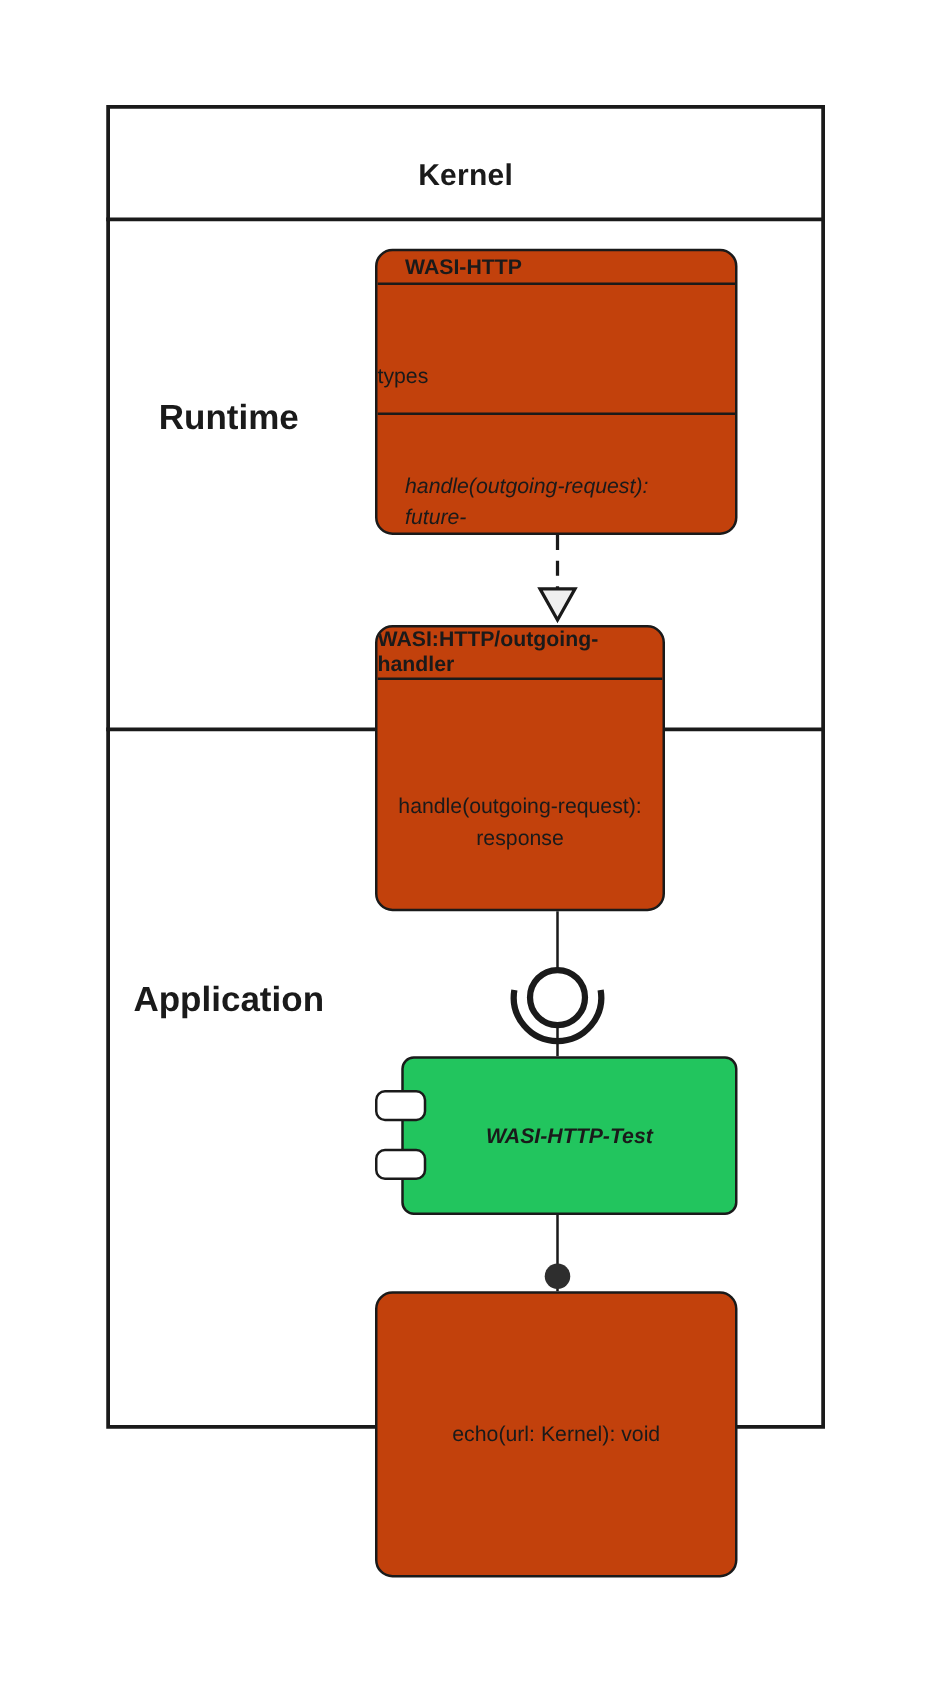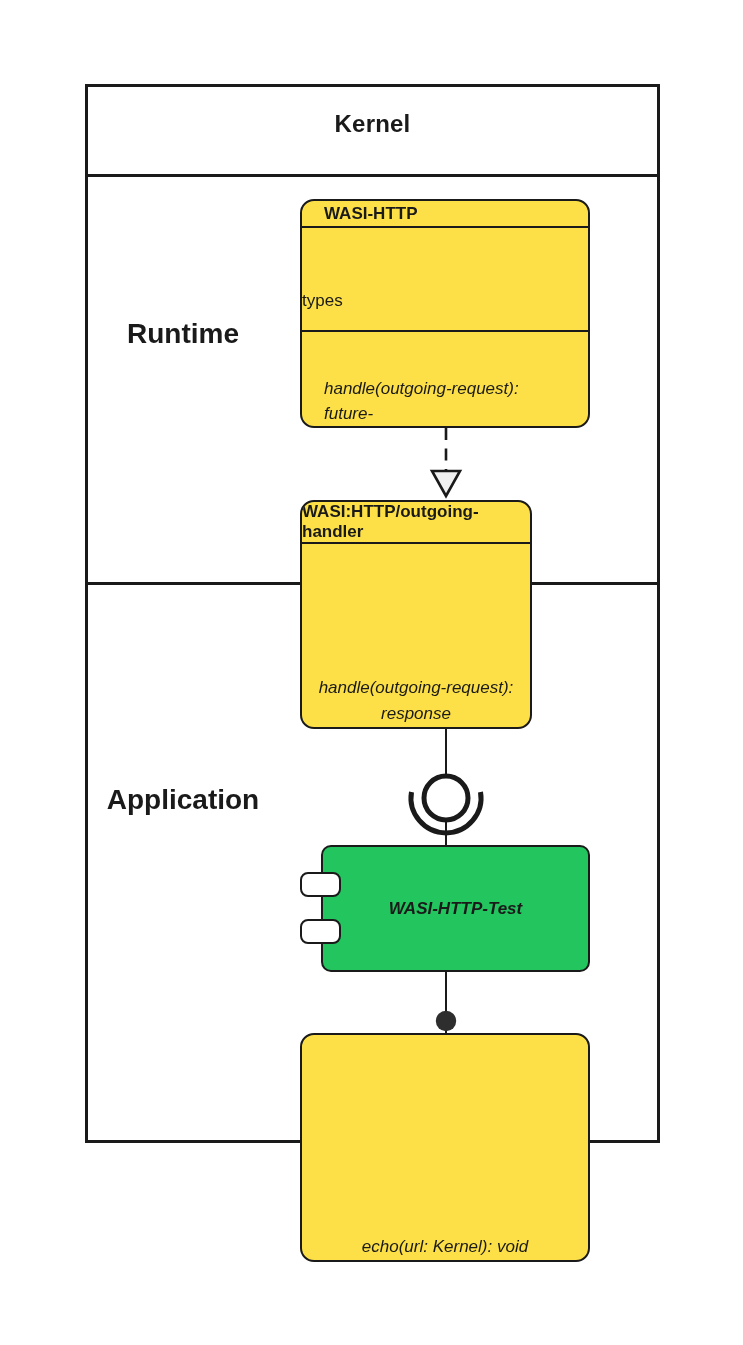--- a/index.html
+++ b/index.html
@@ -19,21 +19,21 @@
   .abs { position: absolute; }
 
   
   .kernel-boundary {
     left: 85px; top: 84px; width: 575px; height: 1059px;
     border: 3px solid #1a1a1a;
     box-sizing: border-box;
     background: #ffffff;
   }
   .kernel-title-row {
-    left: 85px; top: 79px; width: 575px; height: 90px;
+    left: 85px; top: 96px; width: 575px; height: 90px;
     display: flex; align-items: center; justify-content: center;
   }
   .kernel-label {
     font-size: 24px; font-weight: bold; letter-spacing: 0.2px;
   }
   .h-divider {
     left: 85px; width: 575px; height: 3px;
     background: #1a1a1a;
   }
   .divider-kernel-title { top: 174px; }
@@ -51,21 +51,21 @@
   .v-line {
     left: 444.7px; width: 2.6px;
     background: #1a1a1a;
   }
   .line-handler-to-component { top: 729px; height: 116px; }
   .line-component-to-fetch   { top: 972px; height: 61px; }
 
   
   .uml-box {
     box-sizing: border-box;
-    background: #fde047;
+    background: #c2410c;
     border: 2.8px solid #1a1a1a;
     border-radius: 14px;
     overflow: hidden;
     gap: 44px;
   }
   .box-wasi-http { left: 300px; top: 199px; width: 290px; height: 229px; }
   .box-handler   { left: 300px; top: 500px; width: 232px; height: 229px; }
   .box-fetch     { left: 300px; top: 1033px; width: 290px; height: 229px; }
 
   .box-title {
@@ -85,22 +85,22 @@
     font-size: 17px;
   }
   .box-compartment-method-left {
     flex: 1;
     display: flex; justify-content: center;
     padding-left: 22px; padding-right: 16px;
     font-size: 17px; font-style: italic; line-height: 25px;
   }
   .box-body-center {
     flex: 1;
-    display: flex; flex-direction: column; justify-content: flex-end; align-items: center;
-    font-size: 17px; font-style: italic; line-height: 26px;
+    display: flex; flex-direction: column; justify-content: center; align-items: center;
+    font-size: 17px; line-height: 26px;
     text-align: center;
   }
   .flex-col { display: flex; flex-direction: column; }
 
   
   .component-box {
     left: 321px; top: 845px; width: 269px; height: 127px;
     box-sizing: border-box;
     background: #22c55e;
     border: 2.8px solid #1a1a1a;

